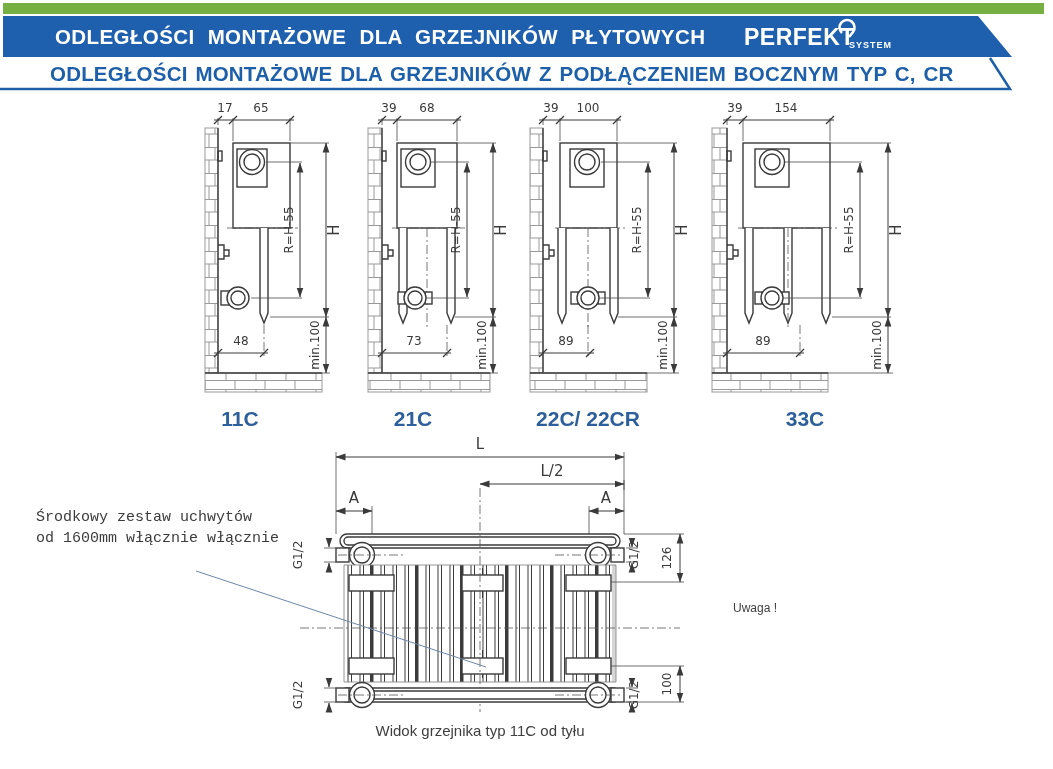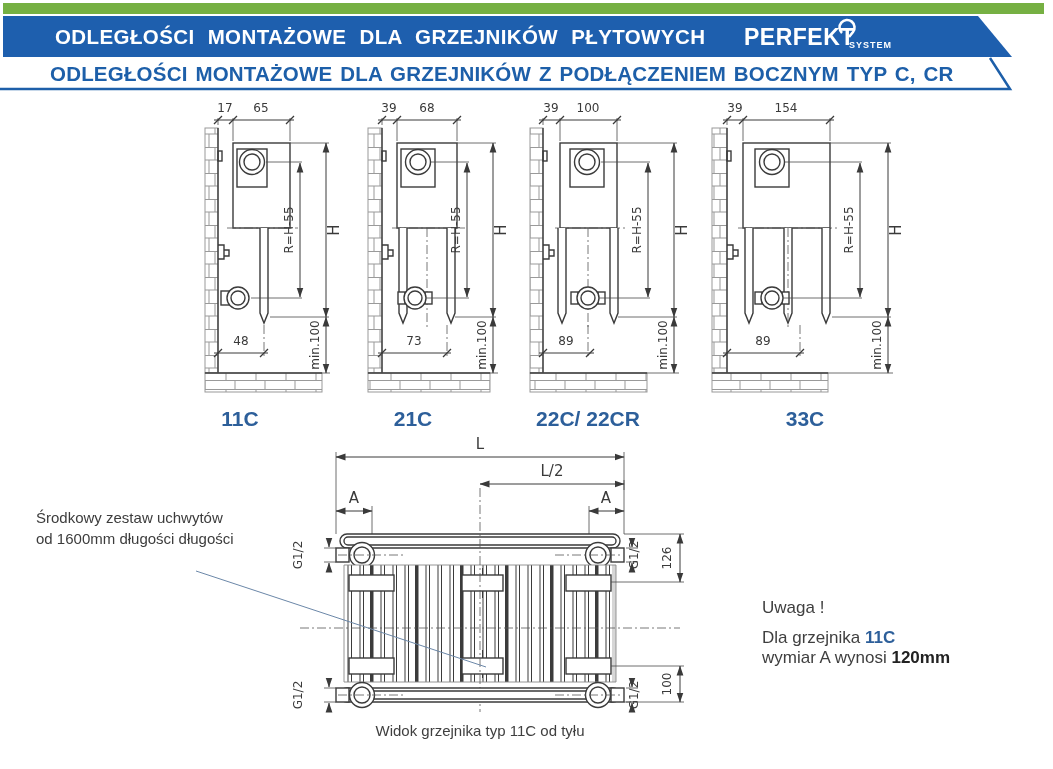--- a/index.html
+++ b/index.html
@@ -23,22 +23,22 @@
   .cd{stroke:#555;stroke-width:.8;fill:none;stroke-dasharray:9 3 2 3;}
   .dt{font:12px "DejaVu Sans",sans-serif;fill:#3a3a3a;}
   .dt15{font:15px "DejaVu Sans",sans-serif;fill:#3a3a3a;}
   .cap{font:15px "Liberation Sans",sans-serif;fill:#3f3f3f;}
   .lbl{font:700 21px "Liberation Sans",sans-serif;fill:#2d5f9a;}
   .hdr-title{font:700 20.5px "Liberation Sans",sans-serif;fill:#ffffff;letter-spacing:.4px;word-spacing:7px;}
   .hdr-brand{font:800 23px "Liberation Sans",sans-serif;fill:#ffffff;letter-spacing:.5px;}
   .hdr-brand-sm{font:700 9px "Liberation Sans",sans-serif;fill:#ffffff;letter-spacing:1px;}
   .hdr-sub{font:600 20.5px "Liberation Sans",sans-serif;fill:#1d5fa9;letter-spacing:.2px;word-spacing:2px;}
   
-  .annotation{position:absolute;left:36px;top:507px;width:250px;font-size:15px;line-height:21px;color:#3c3c3c;}
-  .note{position:absolute;left:762px;top:598px;width:270px;font-size:17px;line-height:20px;color:#3f3f3f;}
+  .annotation{position:absolute;left:36px;top:507px;width:250px;font-size:15px;line-height:21px;color:#3c3c3c;font-family:Liberation Mono, monospace;}
+  .note{position:absolute;left:733px;top:598px;width:270px;font-size:12px;line-height:20px;color:#3f3f3f;}
   .note .head{margin-bottom:10px;}
   .note .grp{margin-bottom:10px;}
   .note .tblue{color:#2d5f9a;font-weight:600;}
   .note .val{color:#222;font-weight:700;}
 </style>
 </head>
 <body>
 
 <div class="page">
 
@@ -336,26 +336,22 @@
     </g>
     <text class="cap" x="200" y="304" text-anchor="middle">Widok grzejnika typ 11C od tyłu</text>
   </svg>
 
   <svg class="overlay" width="1053" height="769" viewBox="0 0 1053 769">
     <line x1="196" y1="571" x2="486" y2="667" stroke="#6b87a8" stroke-width="1"></line>
   </svg>
 
   <div class="annotation">
     <div>Środkowy zestaw uchwytów</div>
-    <div>od 1600mm długości długości</div>
+    <div>od 1600mm włącznie włącznie</div>
   </div>
 
   <div class="note">
     <div class="head">Uwaga !</div>
     <div class="grp">
-      <div><span>Dla grzejnika </span><span class="tblue">11C</span></div>
-      <div><span>wymiar A wynosi </span><span class="val">120mm</span></div>
-    </div>
-    <div class="grp">
     </div>
   </div>
 
 </div>
 
 </body></html>

